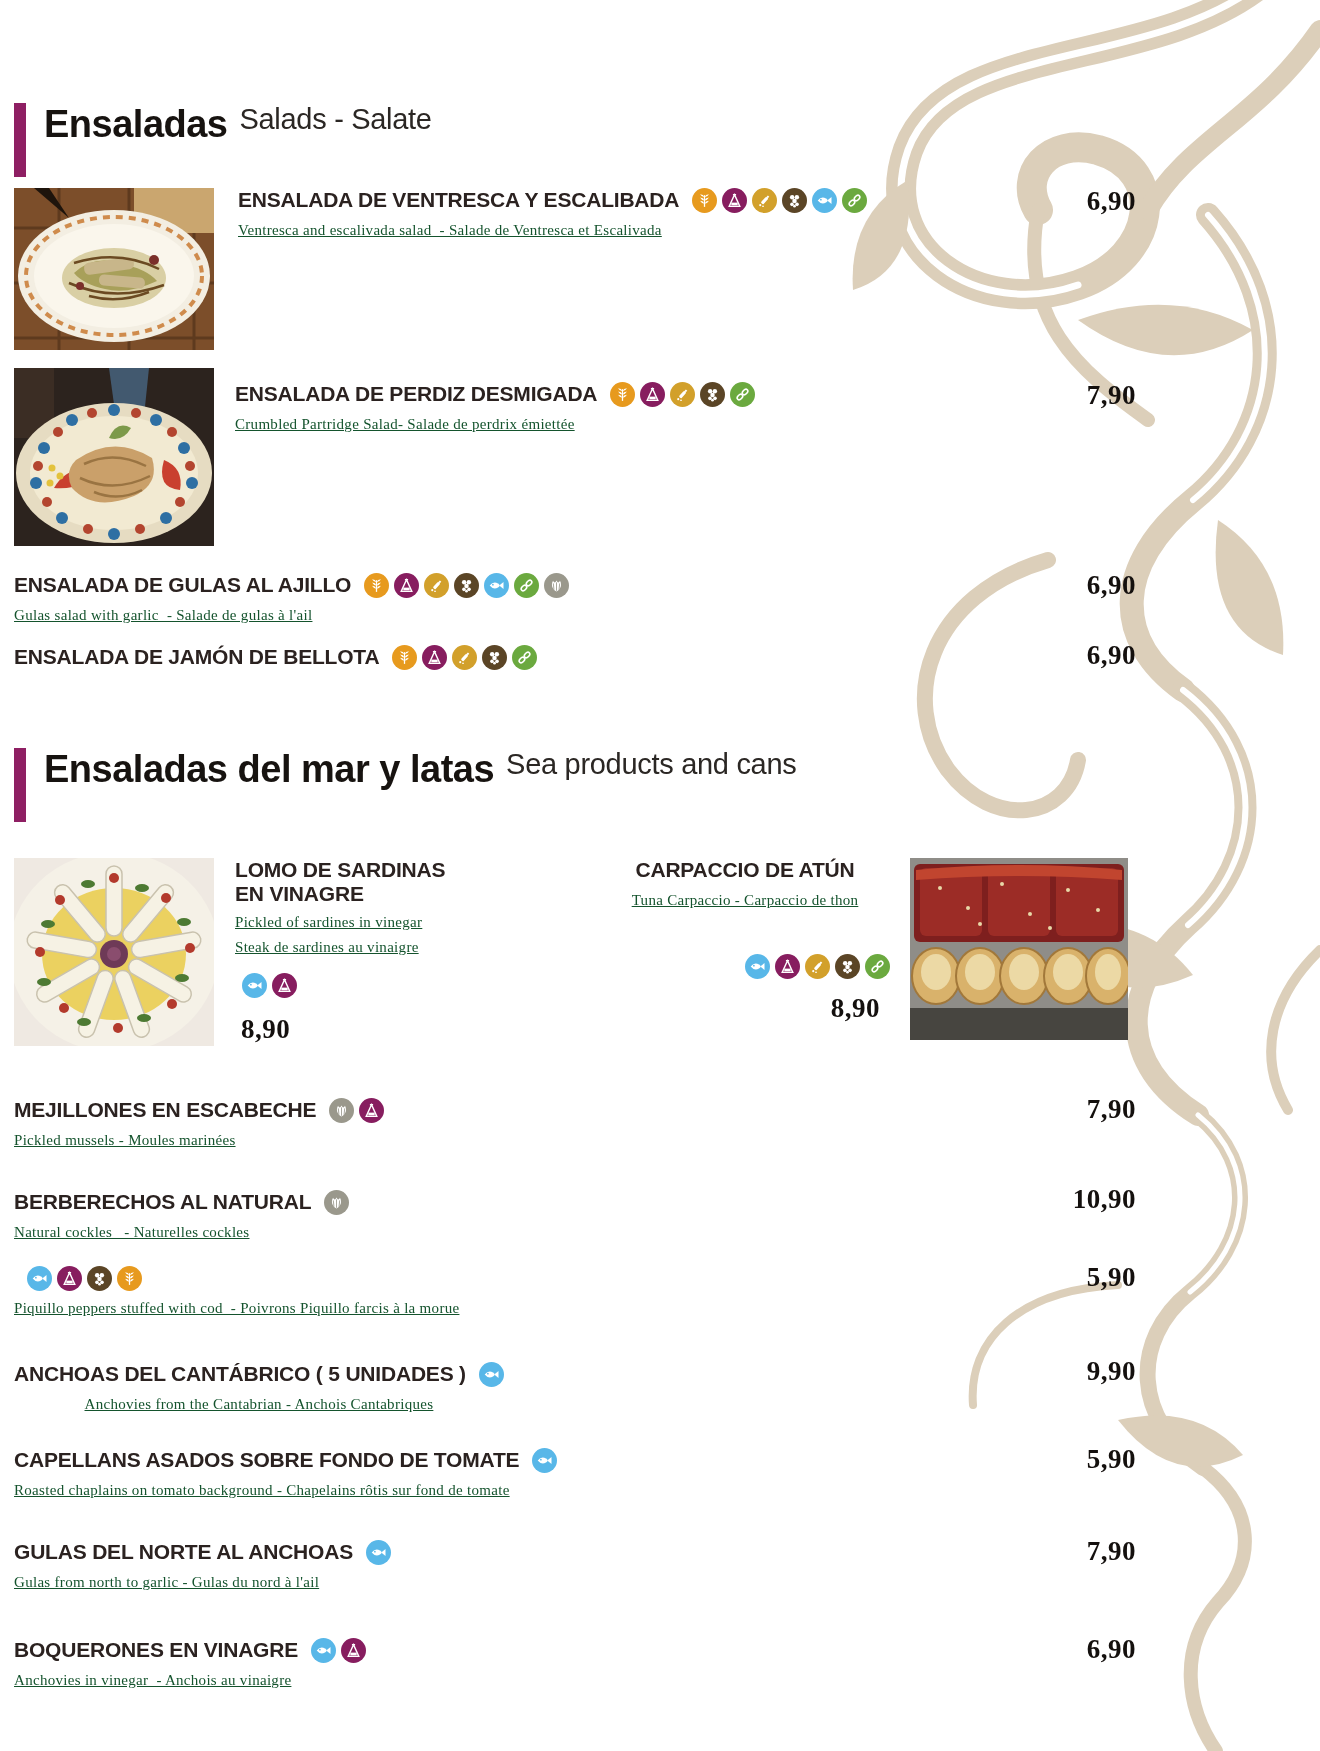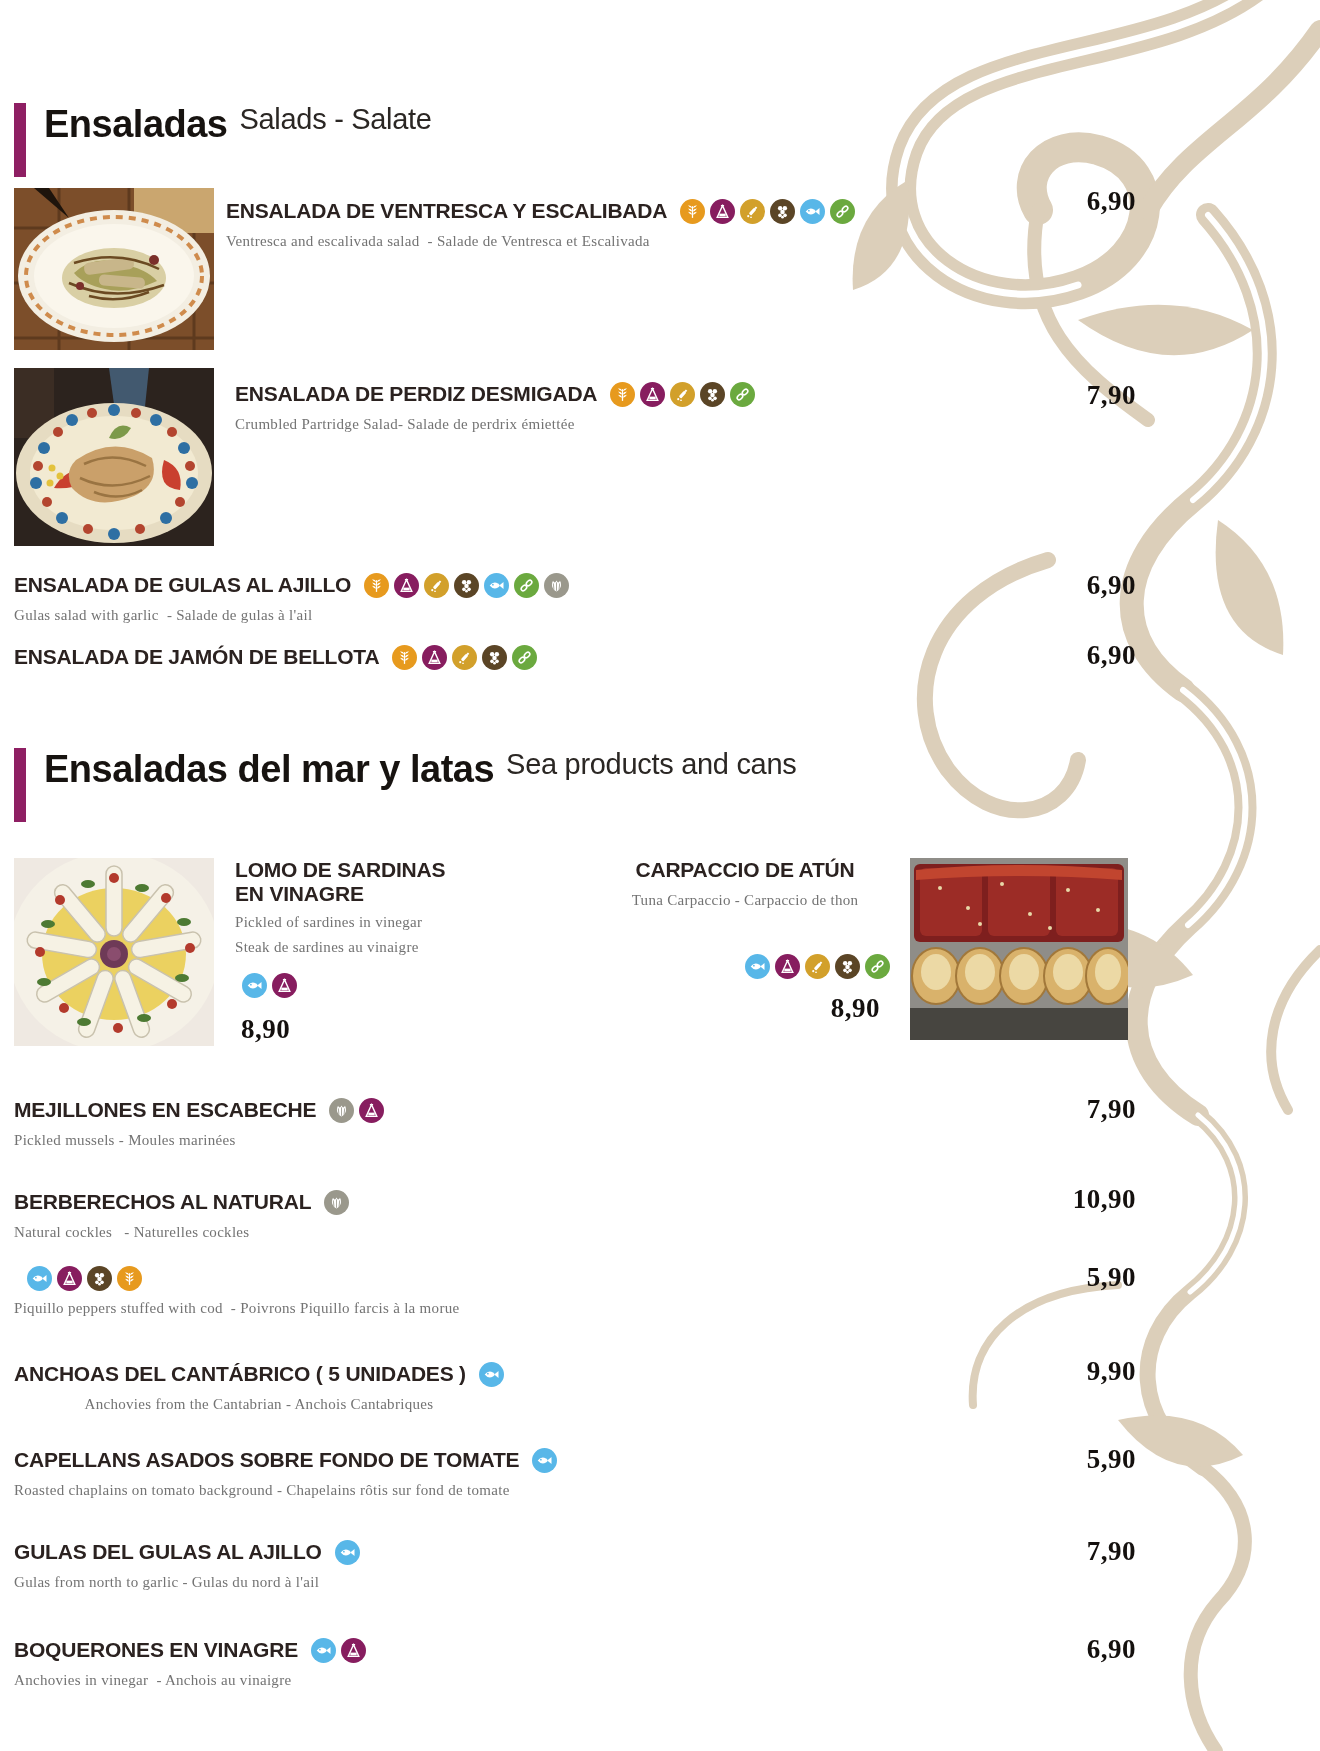--- a/index.html
+++ b/index.html
@@ -23,22 +23,22 @@
   
   .row{position:absolute;}
   .tline{display:flex;align-items:center;}
   .iname{
     font-size:21px;font-weight:700;letter-spacing:-0.2px;color:#2b2220;
     margin:0;line-height:1.15;white-space:nowrap;
   }
   .iname.two{white-space:normal;width:260px;}
   .idesc{
     font-family:"Liberation Serif",serif;
-    font-size:15px;color:#737373;letter-spacing:0.3px;
-    margin:7px 0 0 0;line-height:1.35;white-space:pre-wrap;
+    font-size:15px;color:#14532d;letter-spacing:0.3px;
+    margin:7px 0 0 0;line-height:1.35;white-space:pre-wrap;text-decoration:underline;
   }
   .al{display:inline-flex;width:25px;height:25px;border-radius:50%;
       align-items:center;justify-content:center;margin-left:5px;flex:0 0 auto;}
   .al svg{width:17px;height:17px;display:block;}
   .algroup{display:inline-flex;align-items:center;margin-left:8px;}
 
   .price{
     position:absolute;left:880px;width:256px;text-align:right;
     font-family:"Liberation Serif",serif;font-weight:700;font-size:27px;color:#14100e;
     letter-spacing:0.5px;
@@ -116,21 +116,21 @@
         <g stroke="#6b4a22" stroke-width="2.5" fill="none">
             <path d="M55 95 q45 20 95 2"></path>
             <path d="M60 75 q45 -14 85 6"></path>
             <path d="M75 108 q30 8 60 -4"></path>
           </g>
         <circle cx="140" cy="72" r="5" fill="#7b2f2a"></circle>
           <circle cx="66" cy="98" r="4" fill="#7b2f2a"></circle>
       </svg>
     </div>
 
-    <div class="row" style="left:226px;top:188px;margin-top:11px;">
+    <div class="row" style="left:238px;top:188px;">
       <div class="tline">
         <h3 class="iname">ENSALADA DE VENTRESCA Y ESCALIBADA</h3>
         <span class="algroup">
             <span class="al" title="gluten" style="background: rgb(231, 154, 30);">
               <svg viewBox="0 0 16 16">
                 <g fill="#fff">
                   <rect x="7.4" y="3" width="1.2" height="11"></rect>
                   <path d="M8 5 Q5 4.6 3.8 2.2 Q7 2.4 8 5Z"></path>
                   <path d="M8 5 Q11 4.6 12.2 2.2 Q9 2.4 8 5Z"></path>
                   <path d="M8 8 Q5 7.6 3.8 5.2 Q7 5.4 8 8Z"></path>
@@ -729,21 +729,21 @@
               </svg>
             </span>
           </span>
       </div>
       <p class="idesc">Roasted chaplains on tomato background - Chapelains rôtis sur fond de tomate</p>
     </div>
     <div class="price" style="top:1444px;">5,90</div>
 
     <div class="row" style="left:14px;top:1540px;">
       <div class="tline">
-        <h3 class="iname">GULAS DEL GULAS AL AJILLO</h3>
+        <h3 class="iname">GULAS DEL NORTE AL ANCHOAS</h3>
         <span class="algroup">
             <span class="al" title="fish" style="background: rgb(88, 183, 232);">
               <svg viewBox="0 0 16 16">
                 <path d="M1.6 8 Q5.2 3.6 9.4 6.2 Q11 7.2 11 8 Q11 8.8 9.4 9.8 Q5.2 12.4 1.6 8 Z" fill="#fff"></path>
                 <path d="M10.6 8 L14.6 4.8 V11.2 Z" fill="#fff"></path>
                 <circle cx="4.6" cy="7.2" r="0.8" fill="#58B7E8"></circle>
               </svg>
             </span>
           </span>
       </div>

